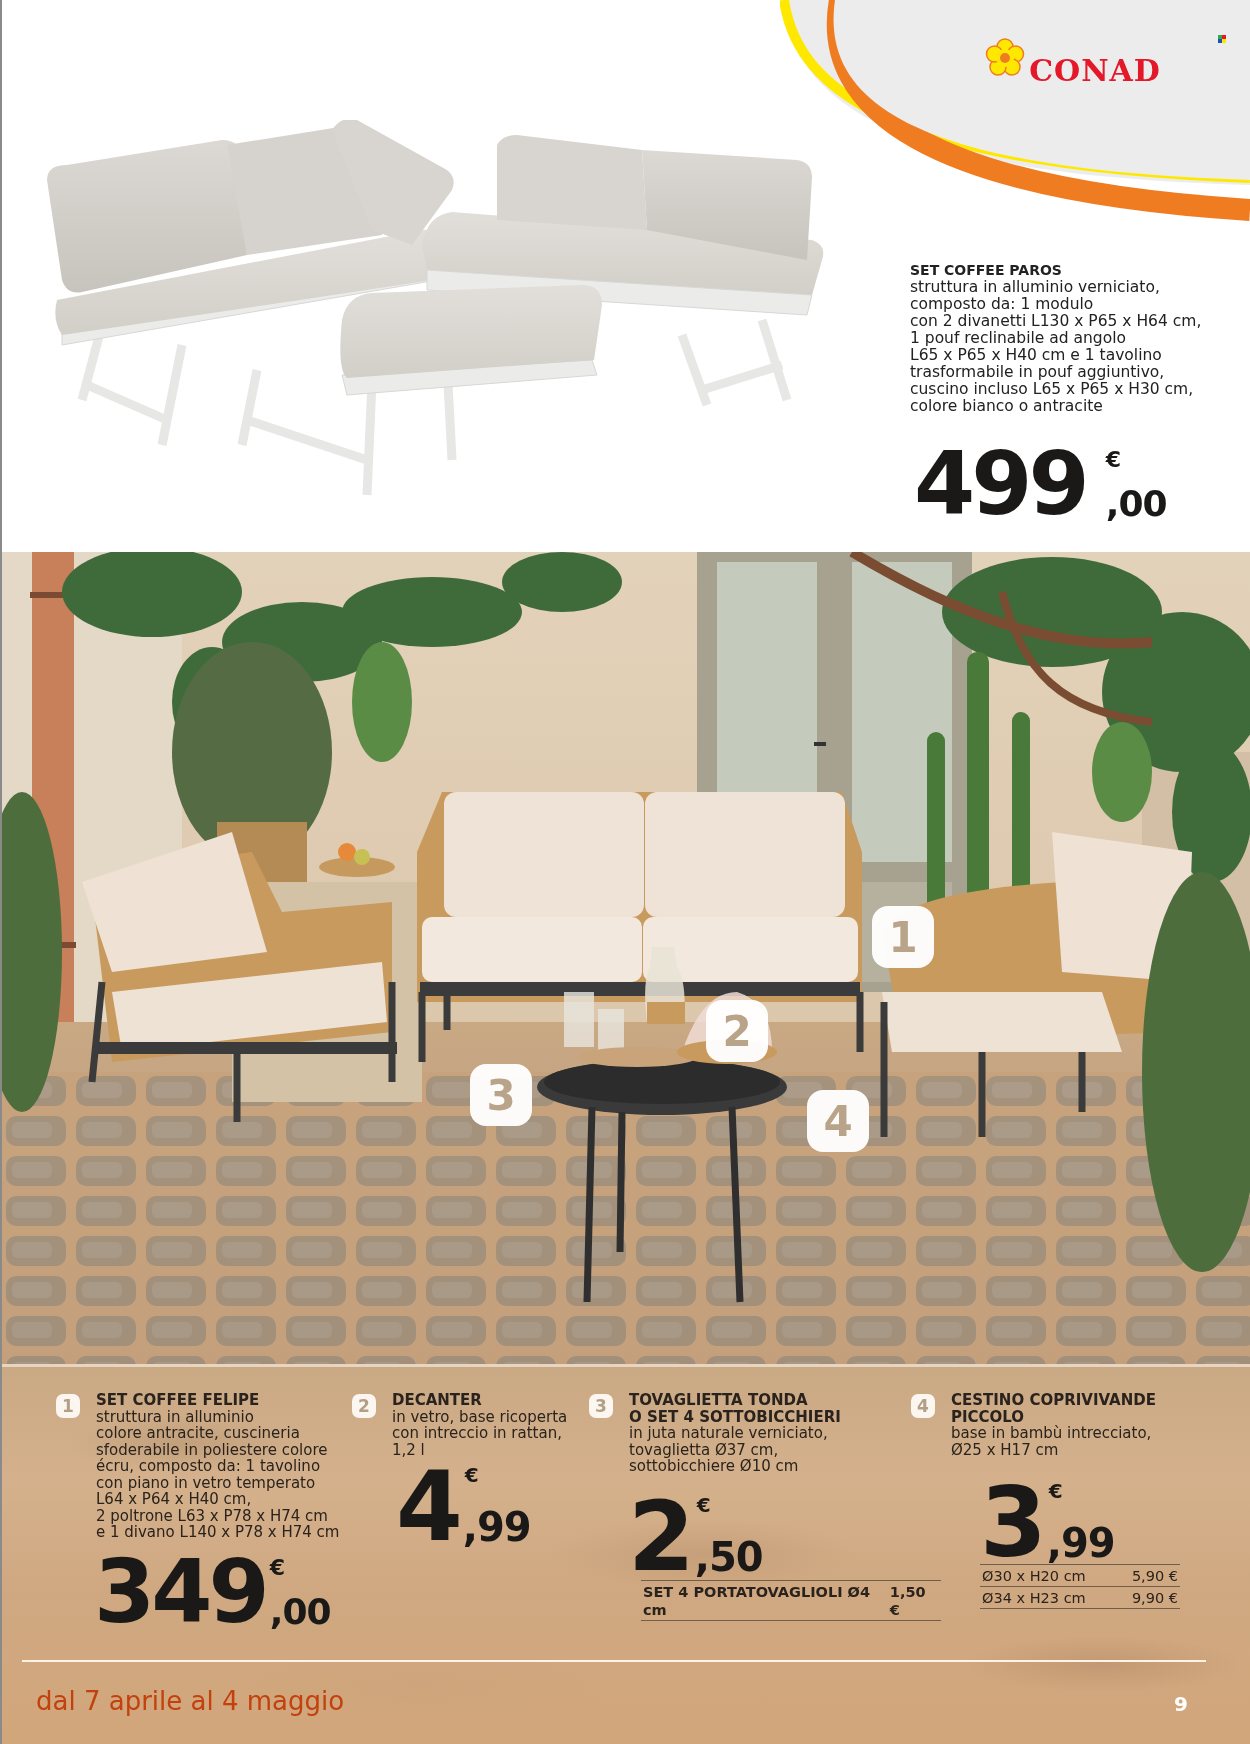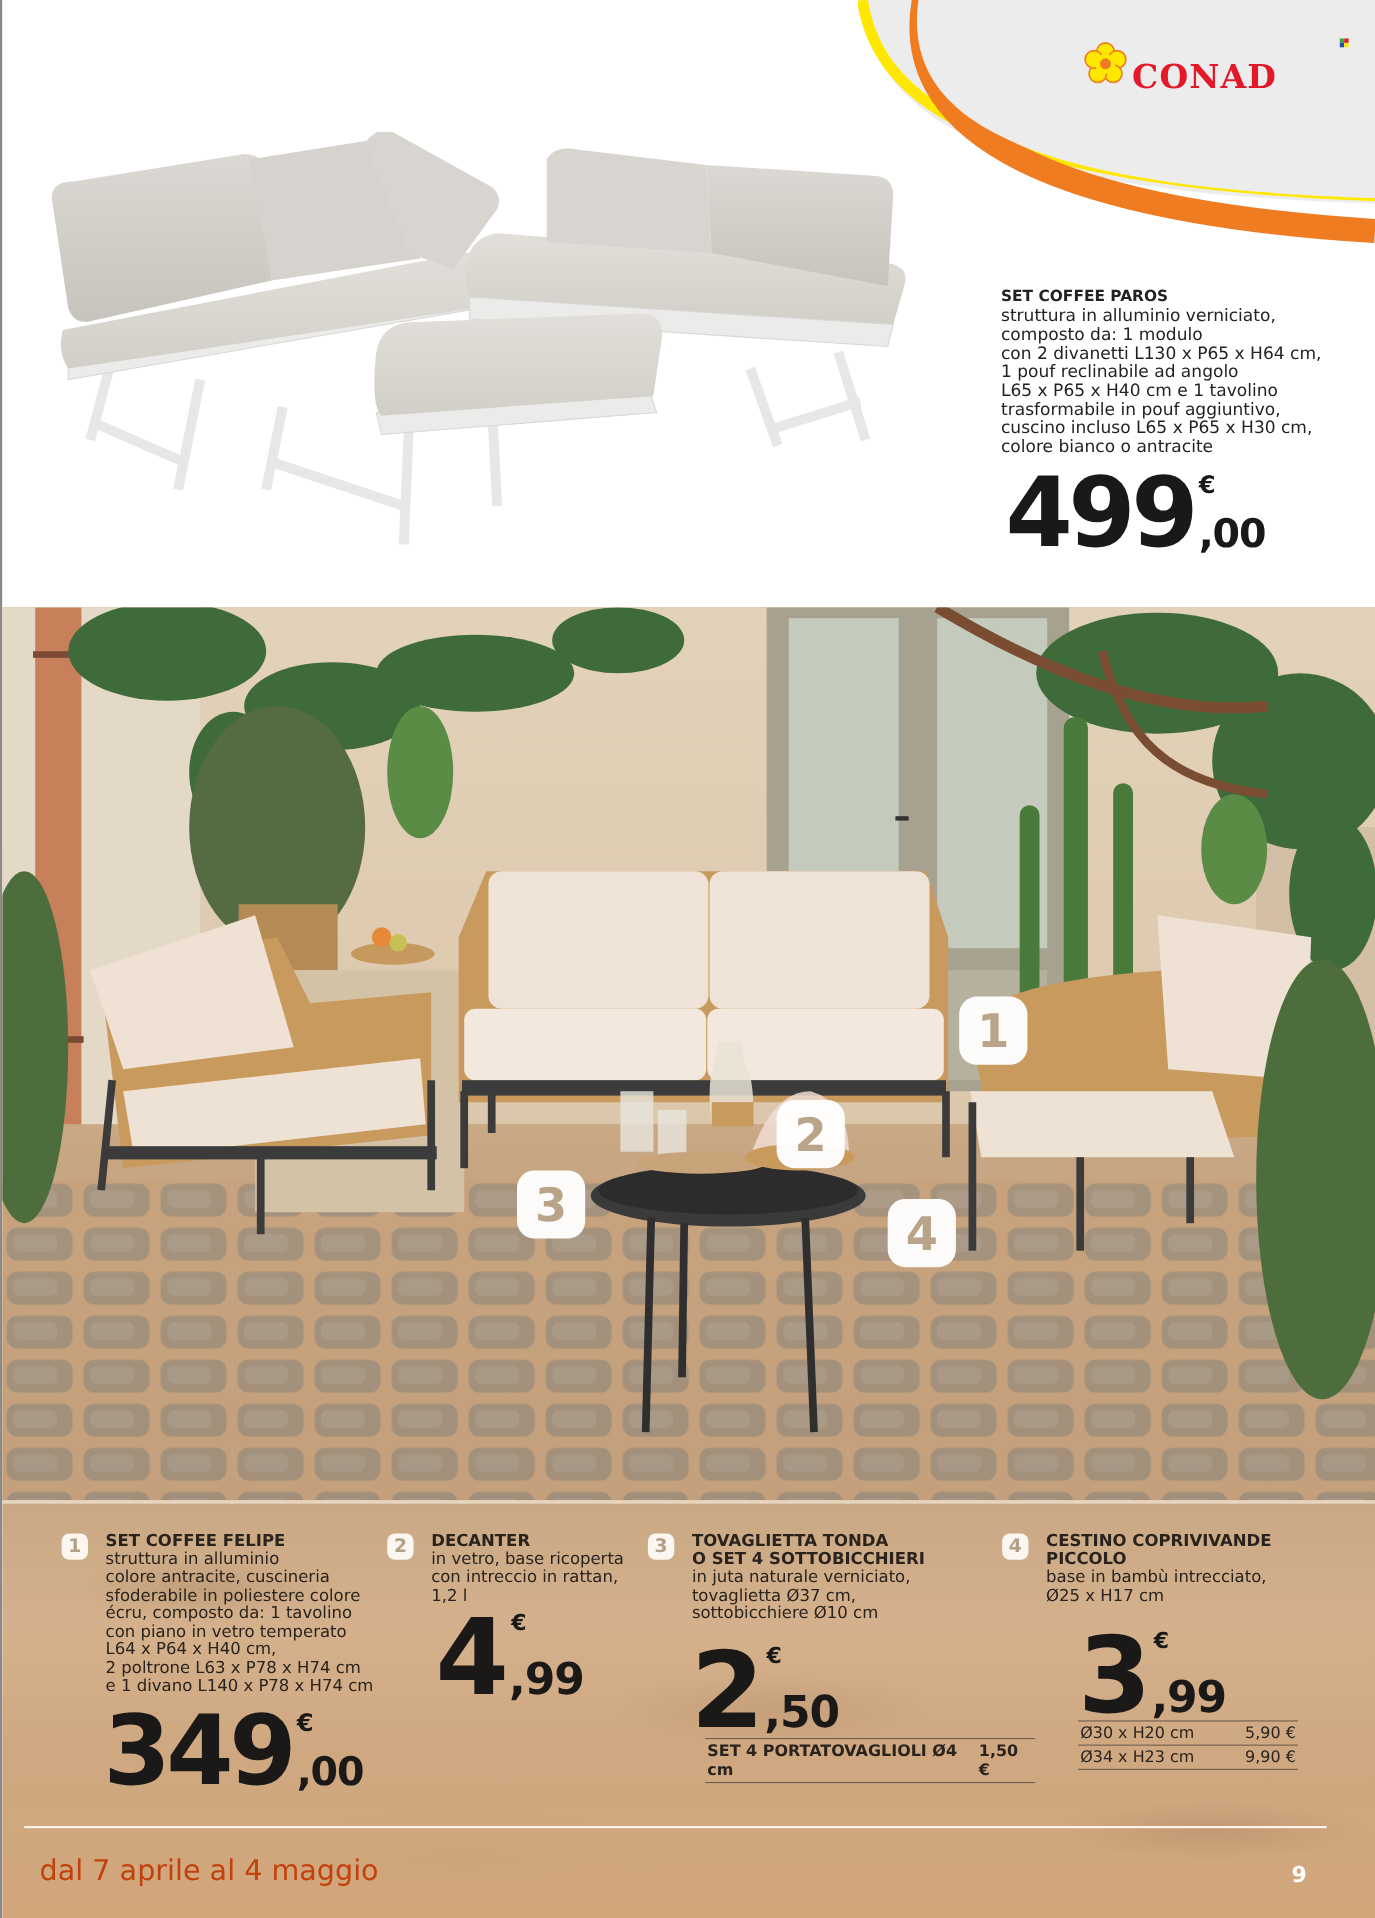--- a/index.html
+++ b/index.html
@@ -23,21 +23,21 @@
   .paros-text { position: absolute; left: 908px; top: 262px; width: 330px; font-size: 15.5px; line-height: 17px; color: #222; }
   .paros-title { font-weight: bold; font-size: 14px; }
   .paros-desc { white-space: pre-line; }
 
   .price { position: absolute; display: flex; align-items: flex-start; font-family: "DejaVu Sans", sans-serif; color: #1b1918; }
   .price .int { font-weight: bold; letter-spacing: -4px; }
   .price .side { display: flex; flex-direction: column; margin-left: 4px; }
   .price .euro { font-weight: bold; }
   .price .dec { font-weight: bold; letter-spacing: -1px; }
 
-  .price-paros { left: 912px; top: 424px; }
+  .price-paros { left: 912px; top: 442px; gap: 16px; }
   .price-paros .int { font-size: 88px; line-height: 84px; }
   .price-paros .euro { font-size: 22px; line-height: 24px; margin-top: 6px; }
   .price-paros .dec { font-size: 36px; line-height: 40px; margin-top: 12px; }
 
   
   .photo { position: absolute; left: 0; top: 552px; width: 1250px; height: 812px; overflow: hidden; background: #d9c3a6; }
   .photo svg { display: block; }
 
   .num-badge { position: absolute; width: 62px; height: 62px; background: rgba(255,255,255,0.96); border-radius: 16px; display: flex; align-items: center; justify-content: center; font-weight: bold; font-size: 42px; color: #b9a48a; }
 

